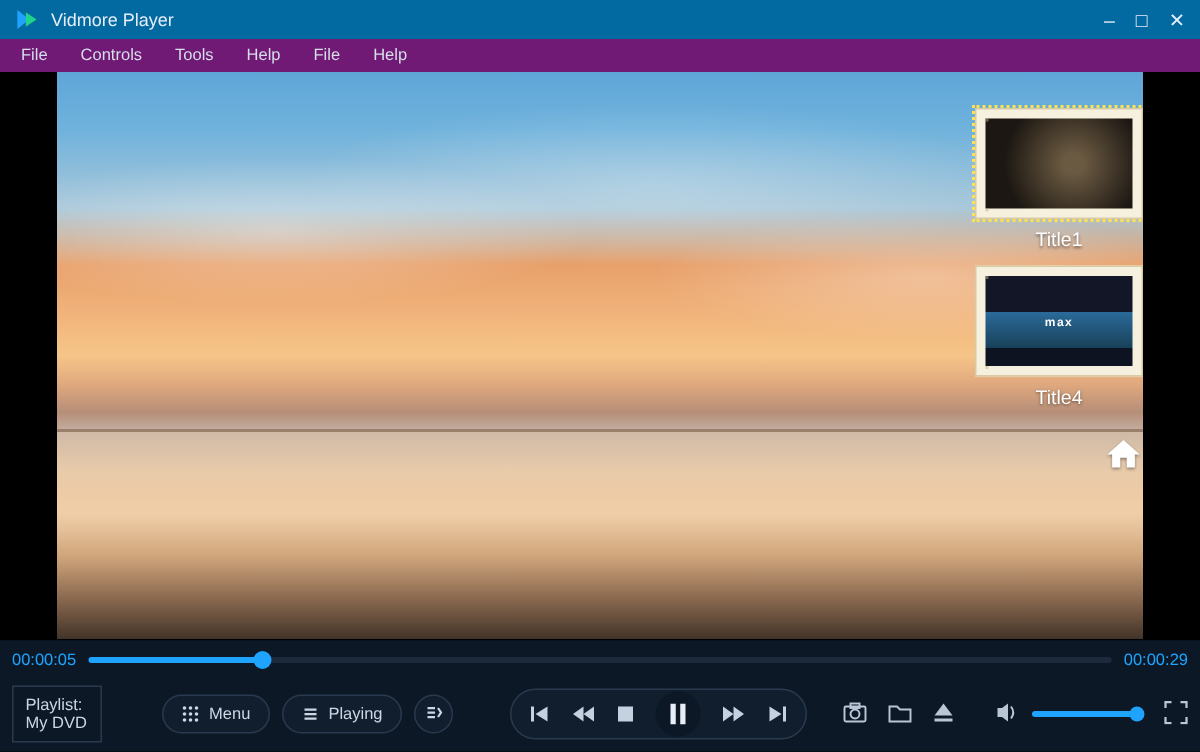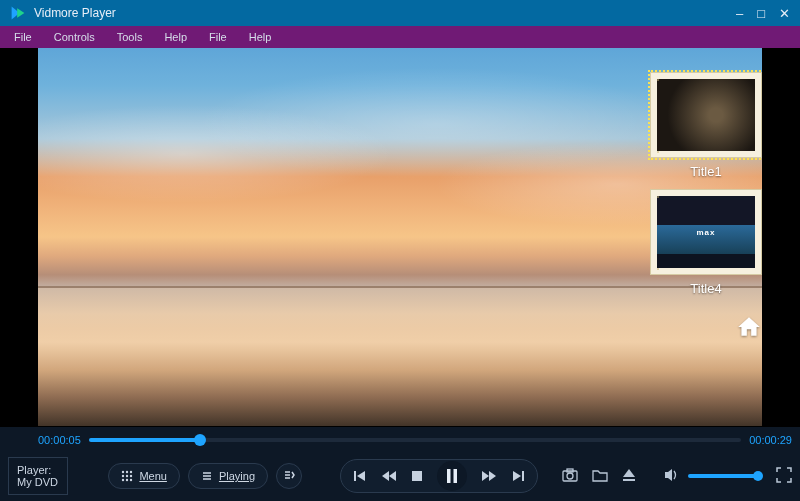--- a/index.html
+++ b/index.html
@@ -80,21 +80,21 @@
     background: rgba(120,90,70,0.6);
   }
   
   .dvdmenu {
     position: absolute; left: 0; right: 0; top: 24px;
     display: flex; flex-direction: column; align-items: flex-end;
   }
   .row { display: flex; gap: 58px; margin-bottom: 10px; }
   .thumbwrap { display: flex; flex-direction: column; align-items: center; gap: 6px; cursor: pointer; }
   .frame {
-    width: 112px; height: 86px;
+    width: 112px; height: 74px;
     background: #f6f0df;
     border: 1px solid #d6cba4;
     padding: 6px;
     position: relative;
   }
   .frame.selected {
     outline: 2px dotted #ffe24d;
     outline-offset: 0px;
   }
   .frame::before, .frame::after {
@@ -131,21 +131,20 @@
   .home-icon svg { filter: drop-shadow(0 1px 1px rgba(0,0,0,0.4)); }
   
   .progress-row {
     height: 26px;
     padding: 0 8px;
     display: flex;
     align-items: center;
     gap: 8px;
     background: #0d1826;
     font-size: 11px;
-    margin-left: 30px;
   }
   .time { color: #1ea4ff; font-size: 11px; }
   .progress {
     flex: 1; height: 4px;
     background: #1d2a3b;
     position: relative;
     border-radius: 2px;
     cursor: pointer;
   }
   .progress-fill {
@@ -171,21 +170,21 @@
   .nowplaying {
     width: 140px;
     height: 38px;
     border: 1px solid #2a3a4e;
     padding: 3px 8px;
     display: flex; flex-direction: column; justify-content: center;
     font-size: 11px; color: #cdd7e4;
   }
   .pill-group {
     margin-left: 40px;
-    display: flex; align-items: flex-end; gap: 0; text-decoration: underline;
+    display: flex; align-items: flex-end; gap: 0;
   }
   .pill {
     height: 26px;
     border: 1px solid #2a3a4e;
     border-radius: 13px;
     padding: 0 12px;
     display: flex; align-items: center; gap: 6px;
     font-size: 11px; color: #cdd7e4;
     cursor: pointer;
     background: #111e2e;
@@ -298,21 +297,21 @@
   <span class="time">00:00:05</span>
   <div class="progress">
     <div class="progress-fill"></div>
     <div class="progress-knob"></div>
   </div>
   <span class="time">00:00:29</span>
 </div>
 
 <div class="controls-row">
   <div class="nowplaying">
-    <span>Player:</span>
+    <span>Playlist:</span>
     <span>My DVD</span>
   </div>
 
   <div class="pill-group">
     <div class="pill">
       <span>
         <svg width="12" height="12" viewBox="0 0 12 12" fill="#cdd7e4">
           <circle cx="2" cy="2" r="1.2"></circle>
             <circle cx="6" cy="2" r="1.2"></circle>
             <circle cx="10" cy="2" r="1.2"></circle>

